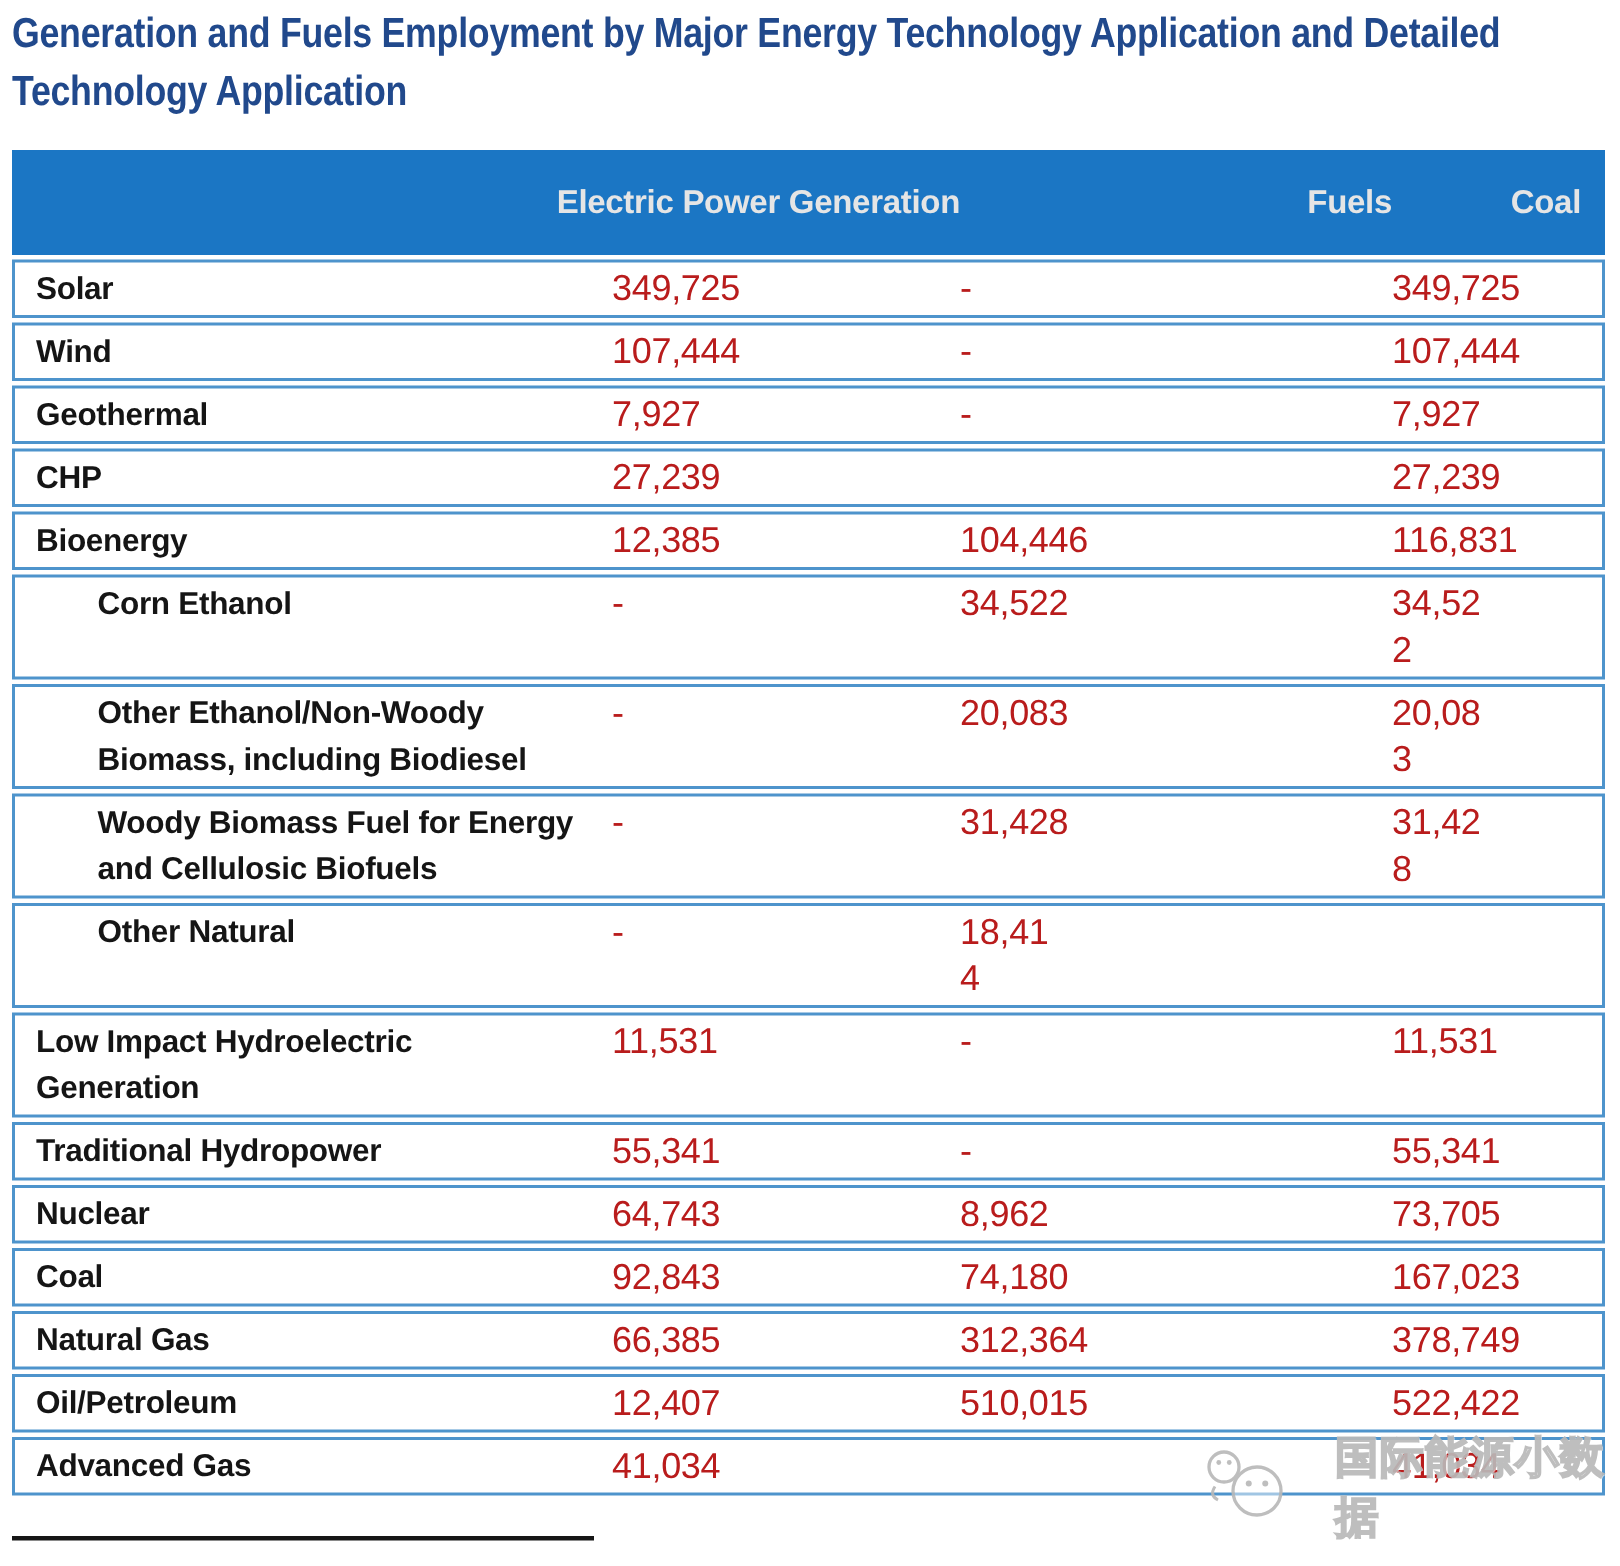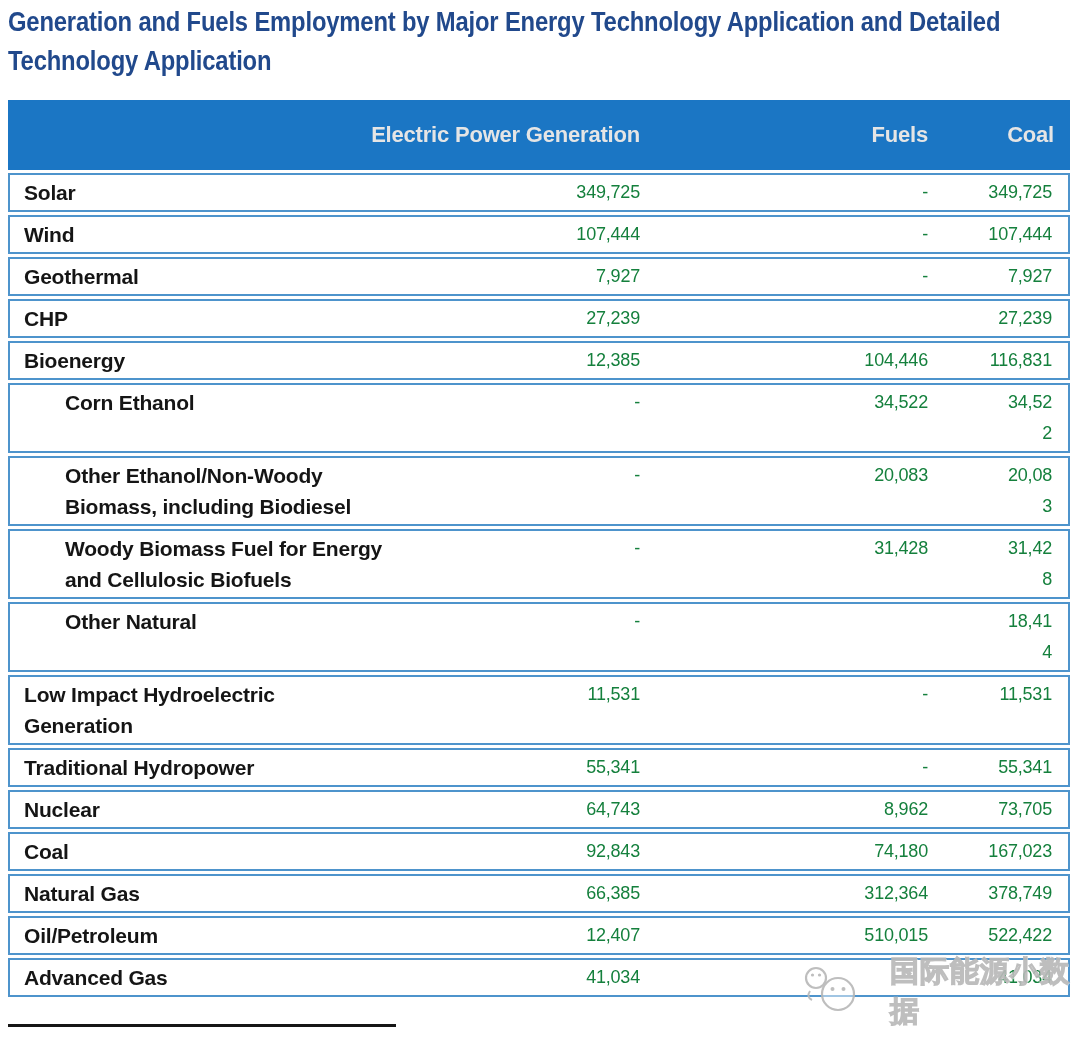--- a/index.html
+++ b/index.html
@@ -41,21 +41,21 @@
     border:2px solid #4e94cc;
     margin-top:3px;
     padding:2px 0;
   }
   .cell{box-sizing:border-box;line-height:31px;white-space:pre-line;}
   .lbl{
     flex:0 0 398px;padding-left:14px;
     font-weight:bold;font-size:21px;letter-spacing:-0.2px;color:#151515;
   }
   .lbl.indent{padding-left:55px;}
-  .num{font-size:18px;color:#15803d;text-align:right;letter-spacing:-0.2px;}
+  .num{font-size:24px;color:#b91c1c;text-align:left;letter-spacing:-0.2px;}
   .epg{flex:0 0 232px;}
   .fuels{flex:0 0 288px;}
   .total{flex:1 1 auto;padding-right:16px;}
   
   .watermark{
     position:absolute;left:800px;top:952px;
     display:flex;align-items:center;
     z-index:5;opacity:0.92;
     pointer-events:none;
   }

